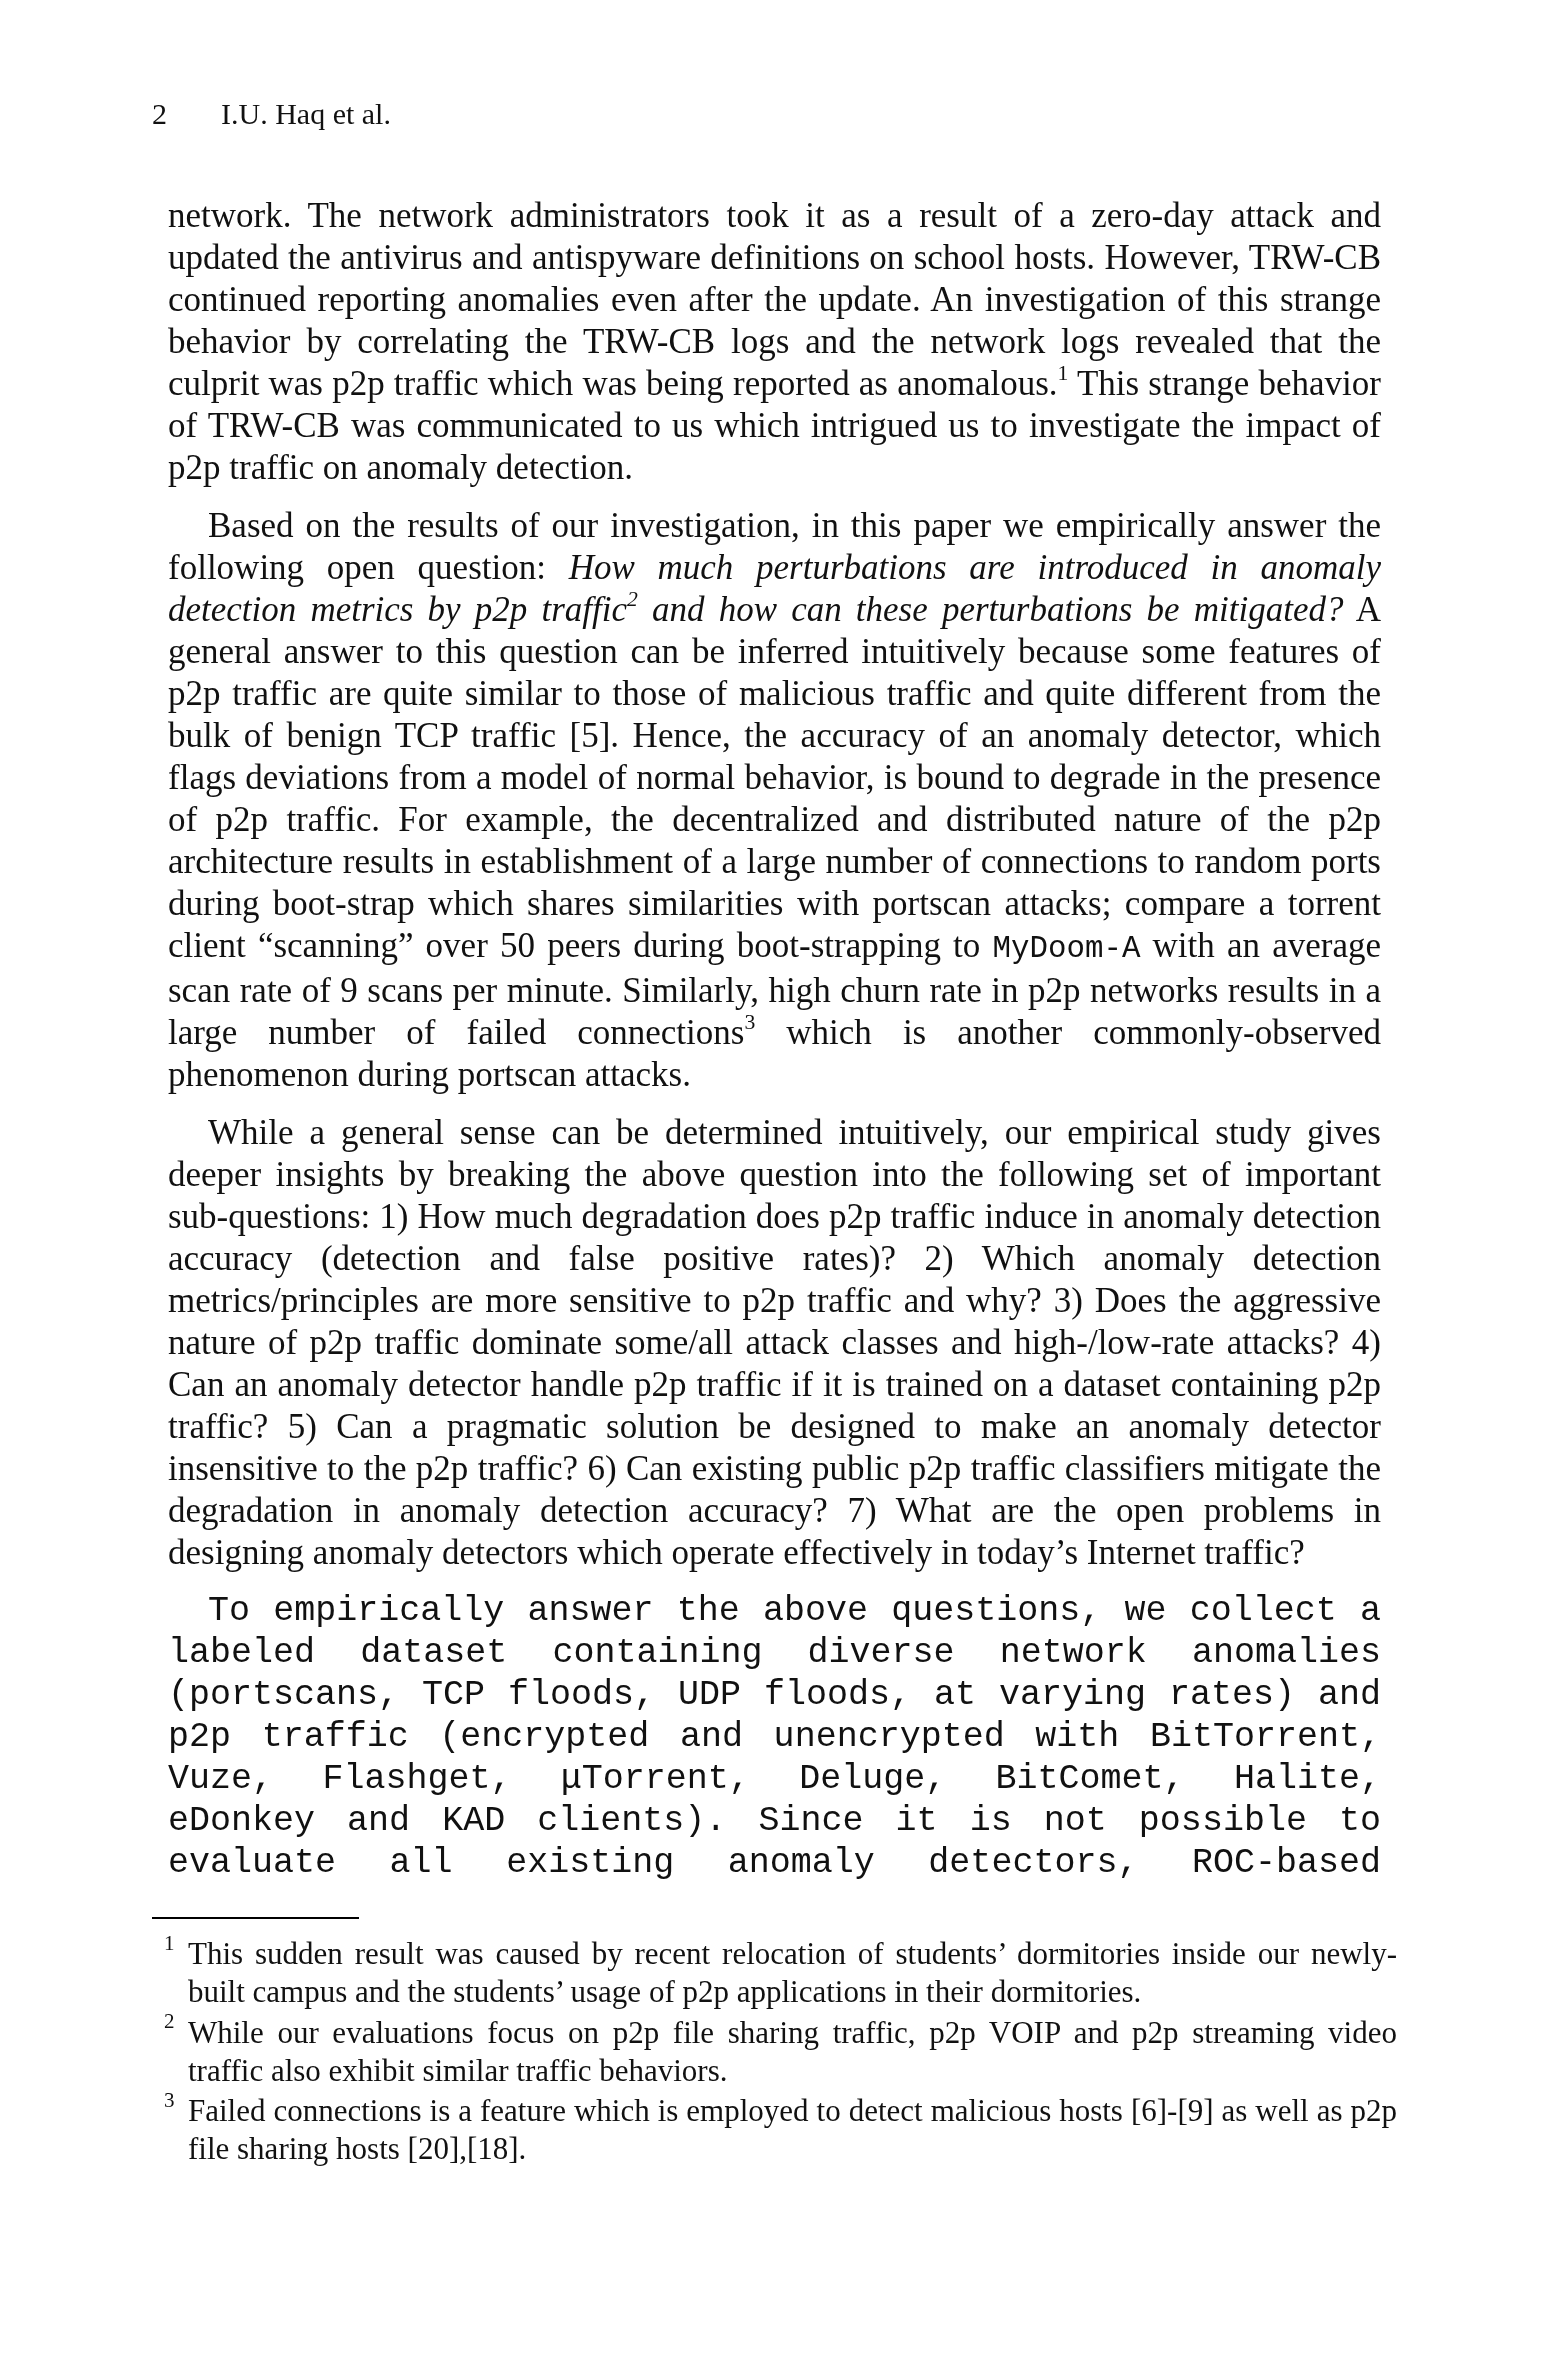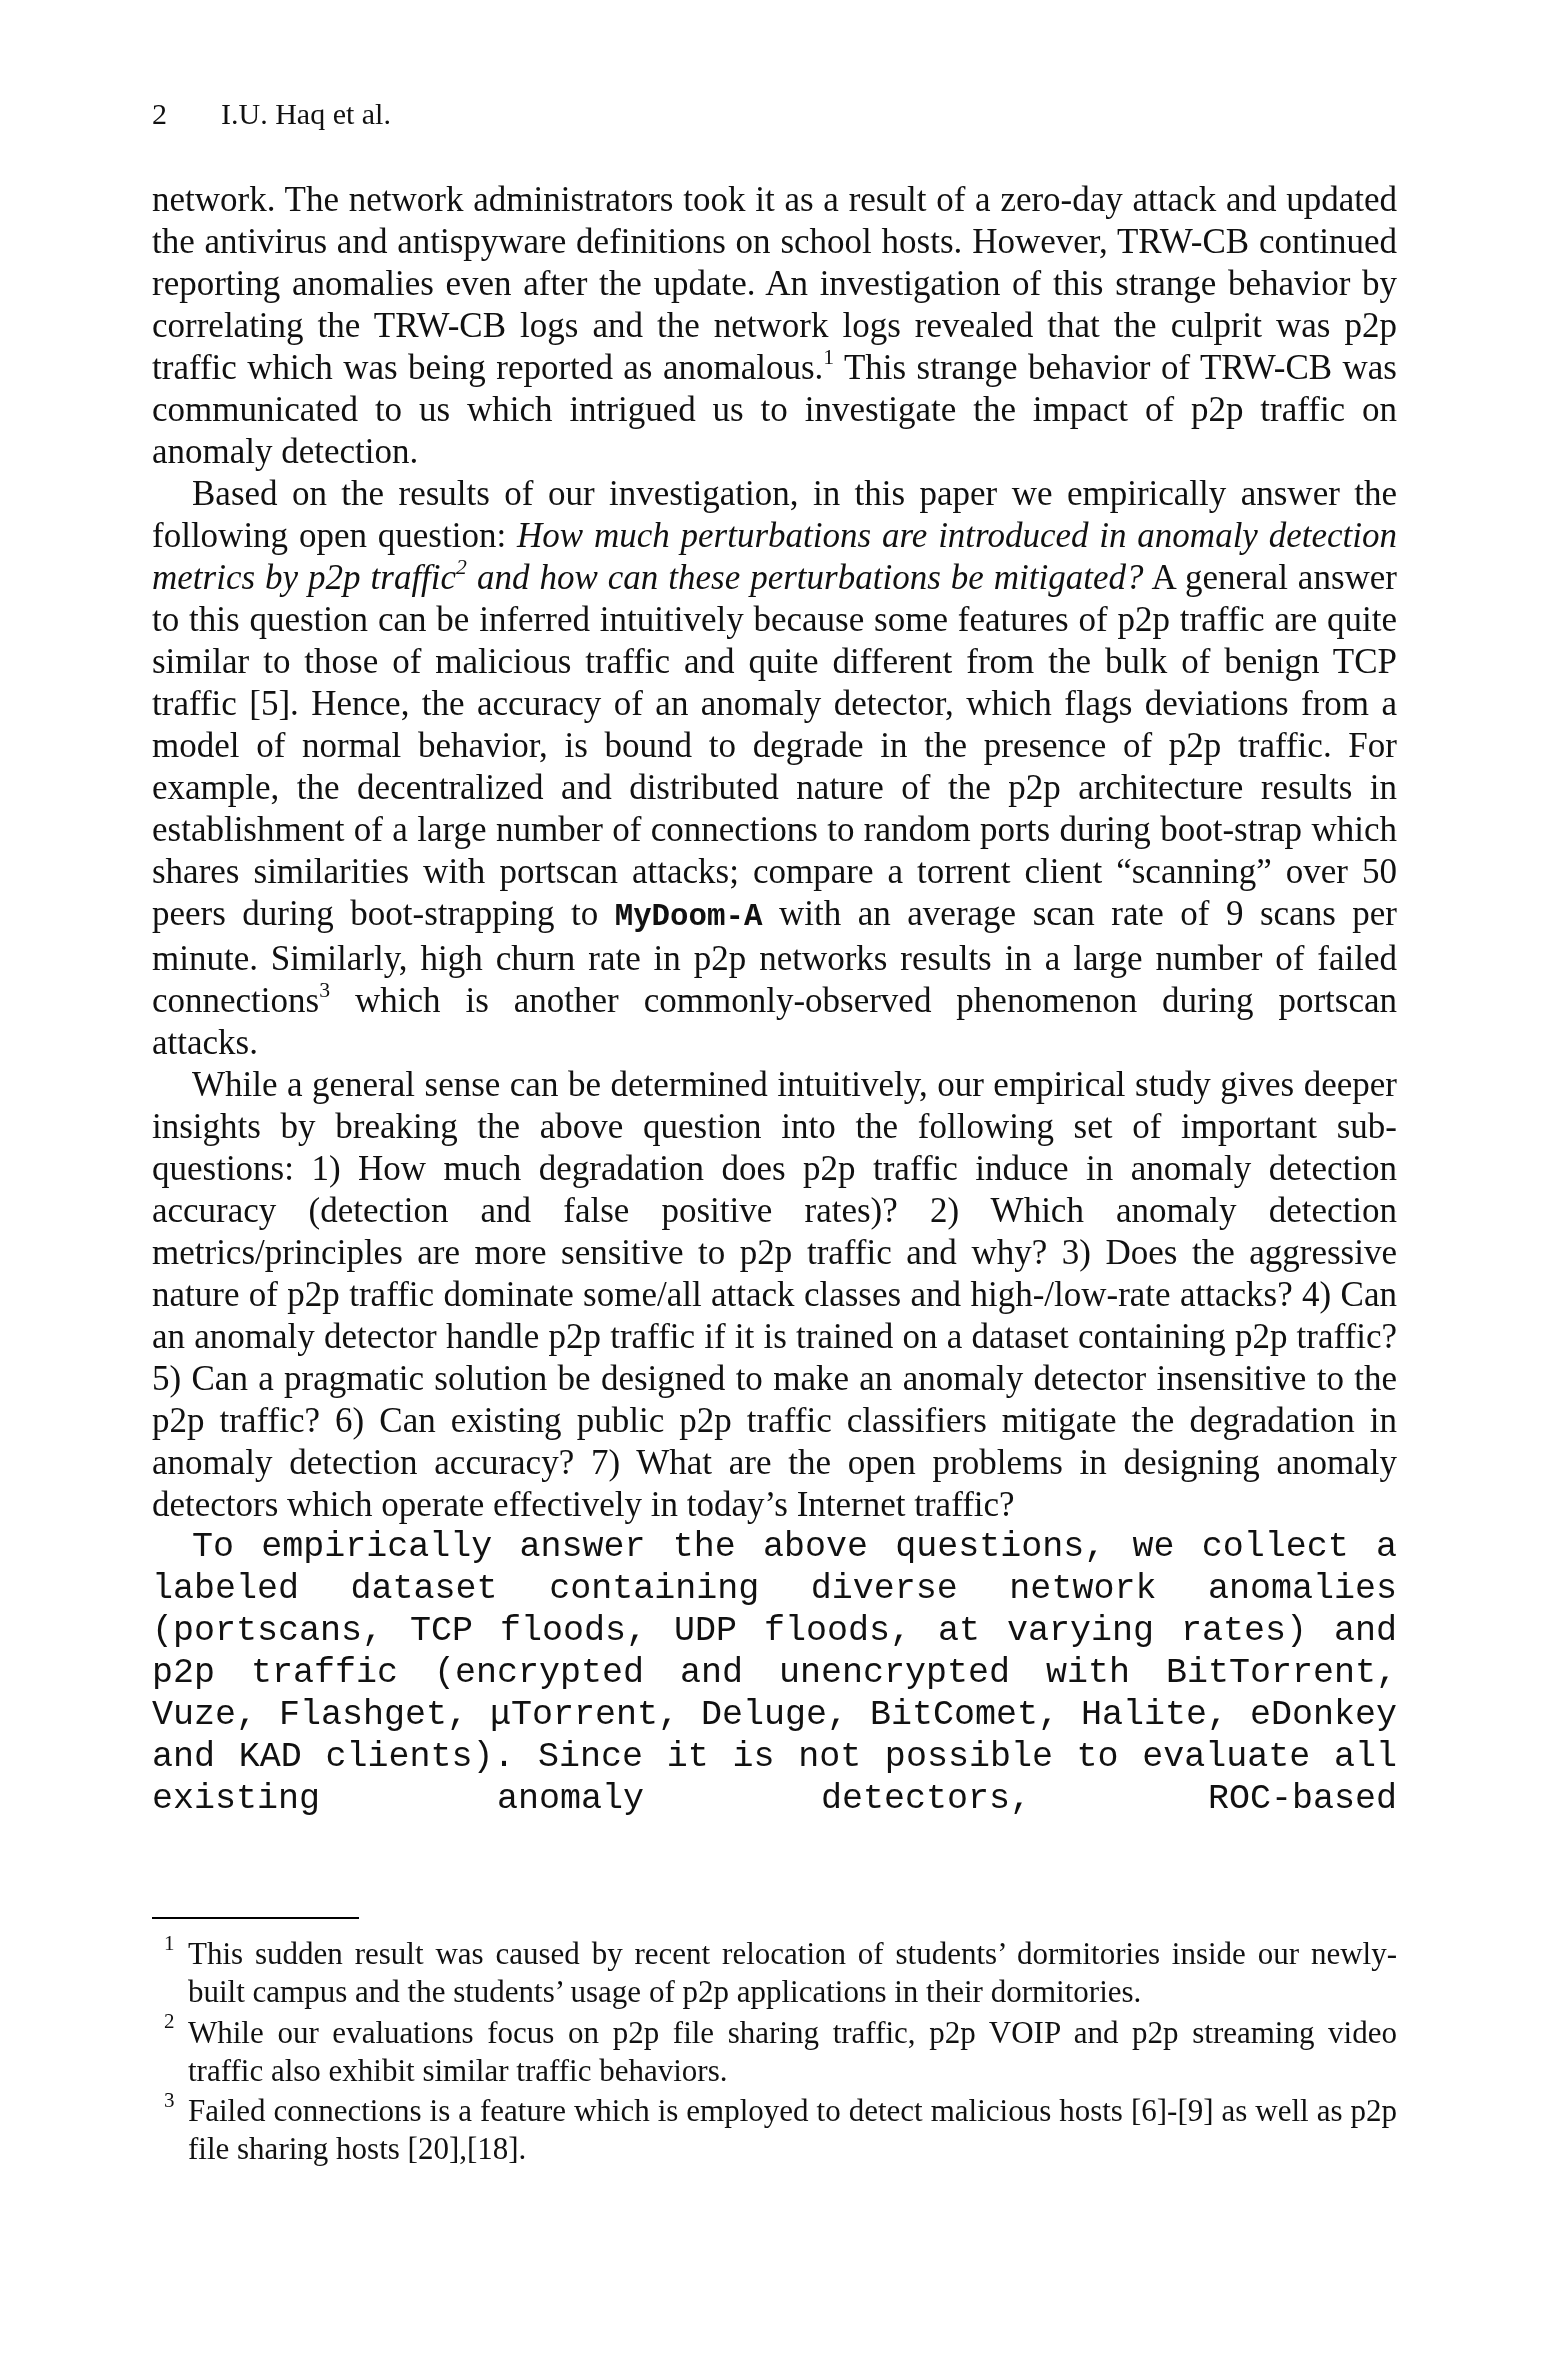--- a/index.html
+++ b/index.html
@@ -14,26 +14,26 @@
     font-size: 30px; line-height: 38px; display: flex; gap: 0;
     font-family: "Liberation Serif", serif;
   }
   .running-head .pno { width: 69px; display: inline-block; }
   .body {
     position: absolute; left: 152px; top: 179px; width: 1245px;
     font-family: "Liberation Serif", serif;
     font-size: 35px; line-height: 42px; text-align: justify;
     hyphens: manual;
   }
-  .body p { margin: 0; }
+  .body p { margin: 16px; }
   .body p.indent { text-indent: 40px; }
   .body p.last-line-justify { text-align-last: justify; font-family: Liberation Mono, monospace; }
   sup { font-size: 0.62em; line-height: 0; vertical-align: 0.7em; }
   .it { font-style: italic; }
-  .mono { font-family: "Liberation Mono", "DejaVu Sans Mono", monospace; font-size: 0.88em; font-weight: bold; }
+  .mono { font-family: "Liberation Mono", "DejaVu Sans Mono", monospace; font-size: 0.88em; font-weight: normal; }
   .footrule {
     position: absolute; left: 152px; top: 1917px; width: 207px; height: 0;
     border-top: 2.6px solid #000;
   }
   .footnotes {
     position: absolute; left: 152px; top: 1935px; width: 1245px;
     font-family: "Liberation Serif", serif;
     font-size: 31px; line-height: 38px;
   }
   .fn { position: relative; padding-left: 36px; text-align: justify; margin: 0 0 2.6px 0; }

